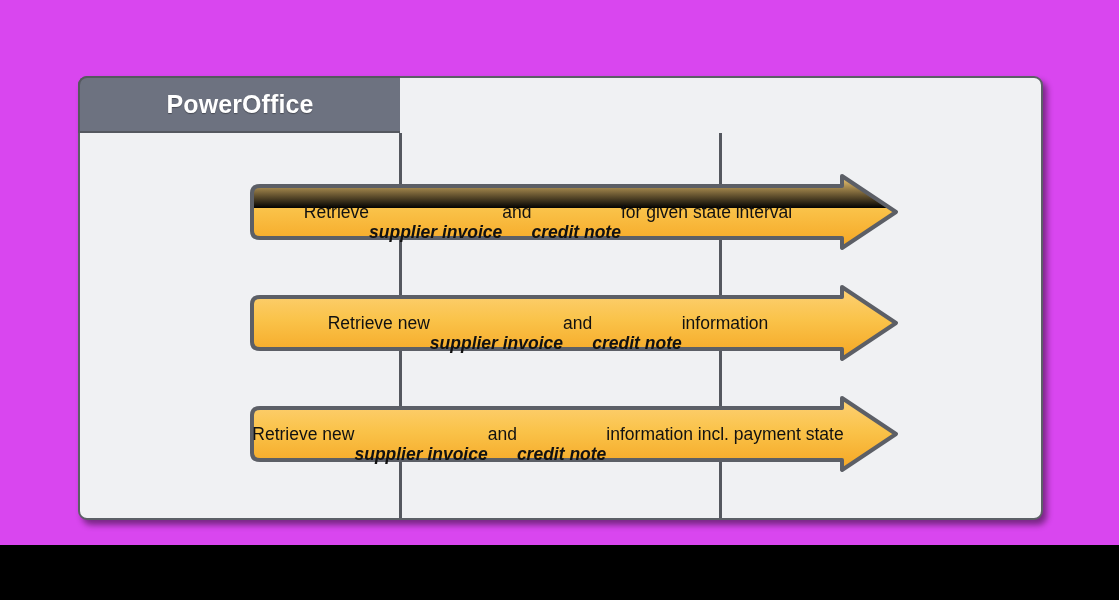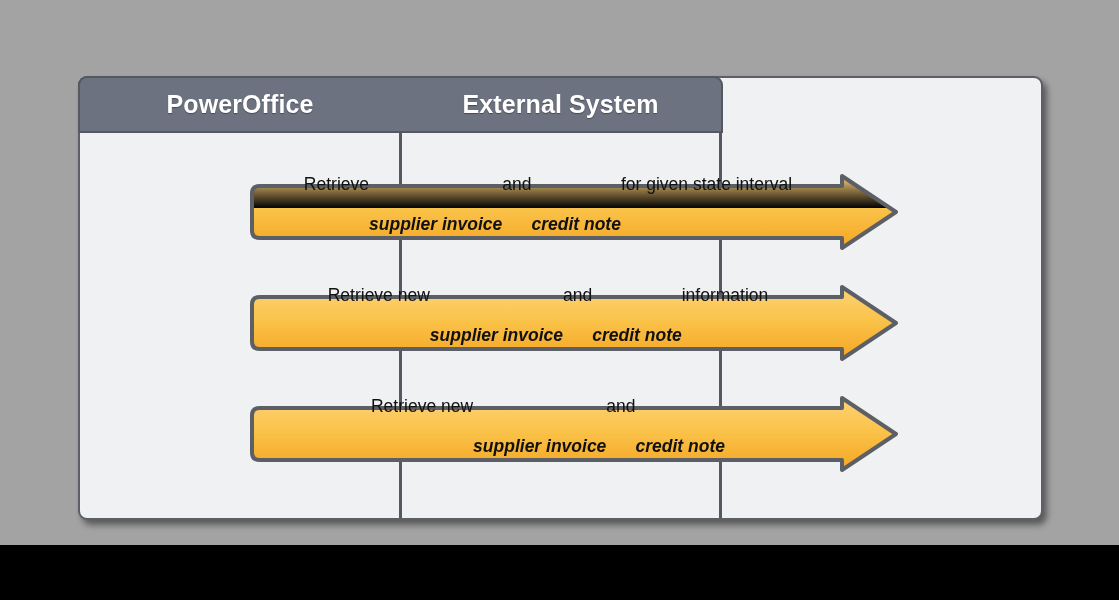--- a/index.html
+++ b/index.html
@@ -11,21 +11,21 @@
     width: 1119px;
     height: 600px;
     overflow: hidden;
     font-family: "Liberation Sans", sans-serif;
   }
 
   #stage {
     position: relative;
     width: 1119px;
     height: 545px;
-    background: #a3a3a3;
+    background: #d946ef;
   }
 
   
   .lane-frame {
     position: absolute;
     left: 78px;
     top: 76px;
     width: 965px;
     height: 444px;
     background: #f0f1f3;
@@ -110,20 +110,21 @@
     overflow: visible;
   }
 
   .arrow-label {
     position: absolute;
     left: 16px;
     top: 0;
     width: 580px;
     height: 76px;
     display: flex;
+    align-items: center;
     justify-content: center;
     font-size: 17.5px;
     color: #111111;
     line-height: 1.2;
     text-align: center;
     white-space: nowrap;
     pointer-events: none;
   }
   .arrow-label .em {
     font-weight: bold;
@@ -137,23 +138,20 @@
 <div id="stage">
 
   <div class="lane-frame"></div>
 
   <div class="lane-divider d1"></div>
   <div class="lane-divider d2"></div>
 
   <div class="lane-headers">
     <div class="lane-header h0">
       <span>PowerOffice</span>
-    </div>
-    <div class="lane-header h2">
-      <span>External System</span>
     </div>
   </div>
 
   <div class="arrow a0">
     <svg viewBox="0 0 656 76" xmlns="http://www.w3.org/2000/svg">
       <defs>
         <linearGradient id="grad0" x1="0" y1="0" x2="0" y2="1">
           <stop offset="0" stop-color="#fdd177"></stop>
           <stop offset="0.45" stop-color="#fac councils"></stop>
           <stop offset="0.45" stop-color="#fac34a"></stop>
@@ -227,16 +225,17 @@
                L 600 64
                L 18 64
                Q 10 64 10 57
                Z" fill="url(#grad2)" stroke="#5c5f66" stroke-width="4" stroke-linejoin="round"></path>
     </svg>
     <div class="arrow-label">
         <span>Retrieve new </span>
         <span class="em">supplier invoice</span>
         <span> and </span>
         <span class="em">credit note</span>
+        <span> information incl. payment state</span>
       </div>
   </div>
 
 </div>
 
 </body></html>

